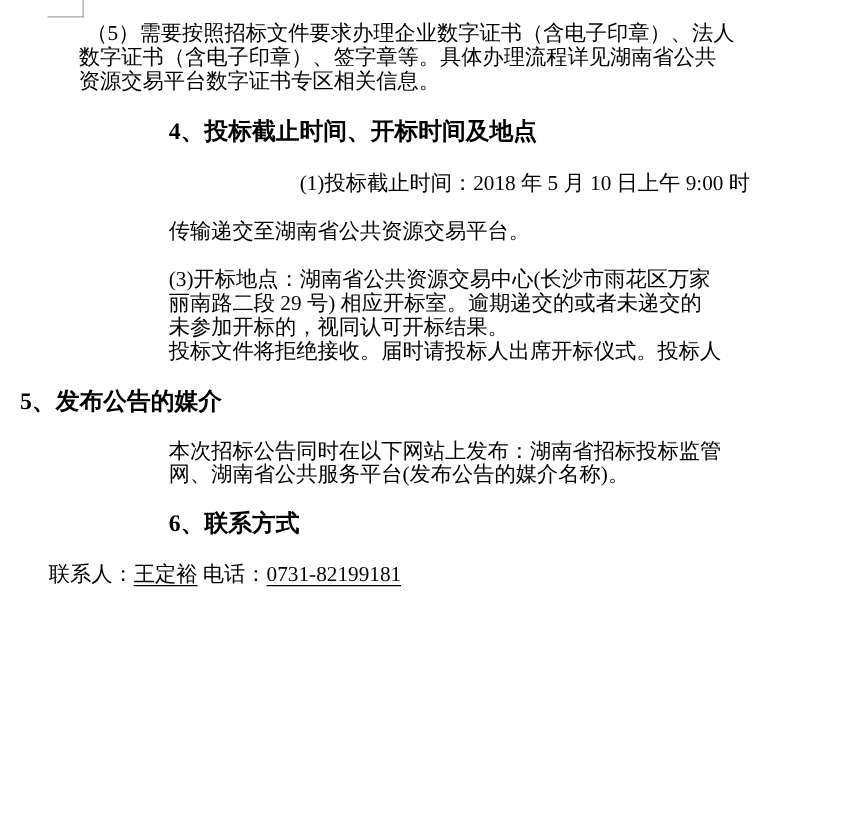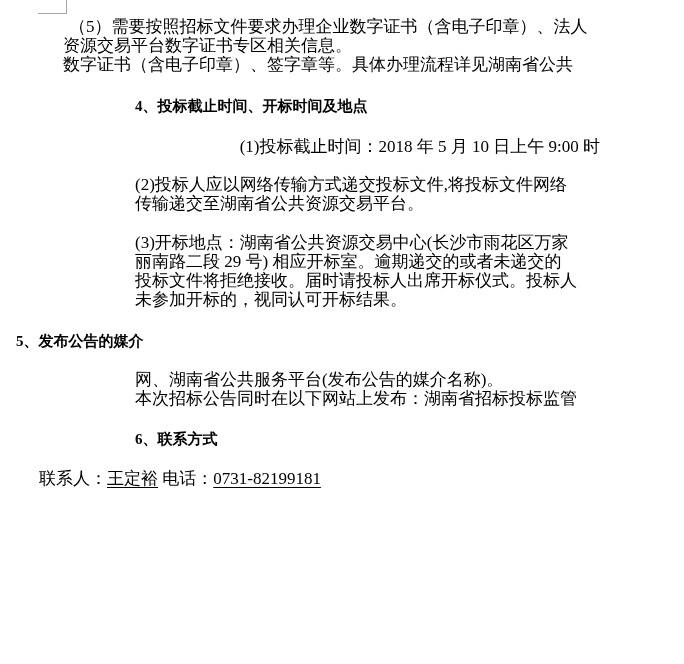--- a/index.html
+++ b/index.html
@@ -26,21 +26,21 @@
     left:625px; top:0; width:24px; height:15px;
     border-left:1px solid #a6a6a6;
     border-bottom:1px solid #a6a6a6;
   }
   .para { }
   .p5 { margin:17px 0 0 63px; width:575px; }
   .p5 .line.first { text-indent:6px; }
   .indent { margin-left:135px; }
   .heading {
     font-weight:bold;
-    font-size:15px;
+    font-size:19px;
     line-height:22px;
   }
   .h4 { margin-top:21px; }
   .h5 { margin-top:21px;margin-left:16px; }
   .h6 { margin-top:20px; }
   .item1 { margin-top:20px;text-align:right; }
   .item2 { margin-top:19px; }
   .item3 { margin-top:20px; }
   .media { margin-top:18px; }
   .tenderer { margin-top:15px; }
@@ -55,45 +55,44 @@
 </head>
 <body>
 
 <div class="page">
 
   <div class="crop crop-tl"></div>
   <div class="crop crop-tr"></div>
 
   <div class="para p5">
     <div class="line first">（5）需要按照招标文件要求办理企业数字证书（含电子印章）、法人</div>
+    <div class="line">数字证书（含电子印章）、签字章等。具体办理流程详见湖南省公共</div>
     <div class="line">资源交易平台数字证书专区相关信息。</div>
-    <div class="line">数字证书（含电子印章）、签字章等。具体办理流程详见湖南省公共</div>
   </div>
 
   <div class="heading h4 indent">4、投标截止时间、开标时间及地点</div>
 
   <div class="para item1 indent">(1)投标截止时间：2018 年 5 月 10 日上午 9:00 时</div>
 
   <div class="para item2 indent">
-    <div class="line">(2)投标人应以网络传输方式递交投标文件,将投标文件网络</div>
     <div class="line">传输递交至湖南省公共资源交易平台。</div>
   </div>
 
   <div class="para item3 indent">
     <div class="line">(3)开标地点：湖南省公共资源交易中心(长沙市雨花区万家</div>
     <div class="line">丽南路二段 29 号) 相应开标室。逾期递交的或者未递交的</div>
+    <div class="line">未参加开标的，视同认可开标结果。</div>
     <div class="line">投标文件将拒绝接收。届时请投标人出席开标仪式。投标人</div>
-    <div class="line">未参加开标的，视同认可开标结果。</div>
   </div>
 
   <div class="heading h5 indent">5、发布公告的媒介</div>
 
   <div class="para media indent">
+    <div class="line">本次招标公告同时在以下网站上发布：湖南省招标投标监管</div>
     <div class="line">网、湖南省公共服务平台(发布公告的媒介名称)。</div>
-    <div class="line">本次招标公告同时在以下网站上发布：湖南省招标投标监管</div>
   </div>
 
   <div class="heading h6 indent">6、联系方式</div>
 
   <div class="para tenderer indent">
   </div>
 
   <div class="para contact1 indent">
     <span>联系人：</span><span class="u">王定裕</span><span> 电话：</span><span class="u">0731-82199181</span>
   </div>

